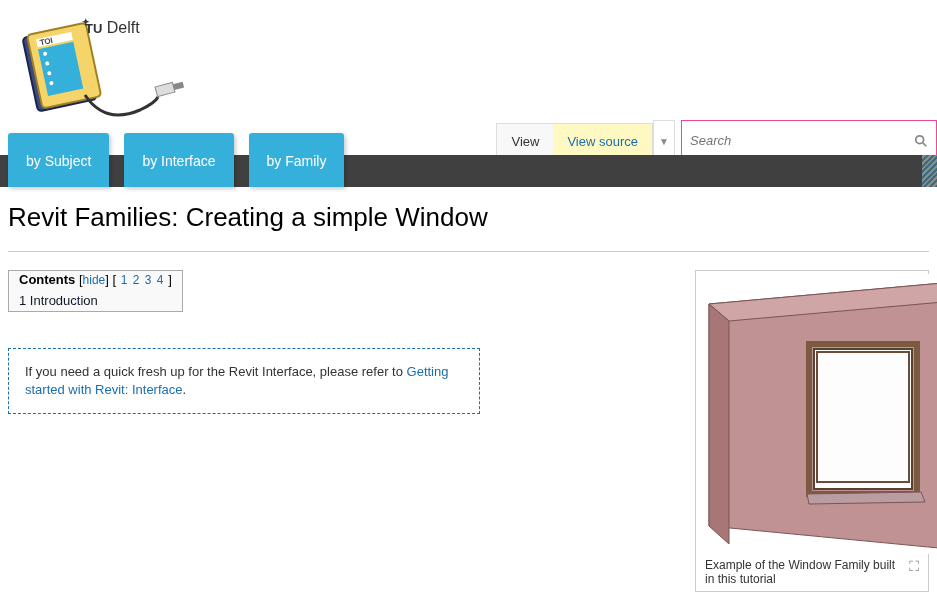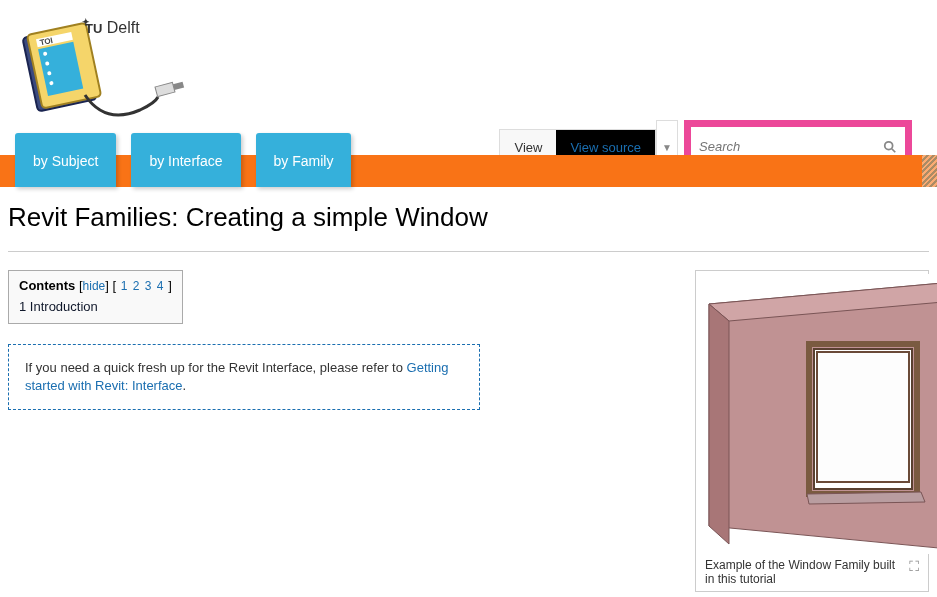--- a/index.html
+++ b/index.html
@@ -1,34 +1,34 @@
 <!DOCTYPE html>
 <html><head>
   <meta charset="utf-8">
   <style>
     * { margin: 0; padding: 0; box-sizing: border-box; }
     body { font-family: Arial, sans-serif; background: #fff; width: 937px; }
     .logo-area { position: relative; height: 155px; }
     .logo { position: absolute; top: 5px; left: 10px; width: 175px; height: 145px; }
-    .top-right { position: absolute; top: 120px; right: 25px; display: flex; align-items: center; }
+    .top-right { position: absolute; top: 120px; right: 0; display: flex; align-items: center; }
     .view-tabs { display: flex; background: #f8f8f8; border: 1px solid #ddd; border-bottom: none; }
     .view-tab { padding: 10px 14px; font-size: 13px; color: #333; cursor: pointer; }
-    .view-tab.active { color: #1a6eb0; background: #000000; }
+    .view-tab.active { color: #1a6eb0; background: #fef9c3; }
     .dropdown-arrow { width: 22px; display: flex; align-items: center; justify-content: center; background: #fff; border: 1px solid #ddd; border-bottom: none; align-self: stretch; font-size: 10px; color: #888; cursor: pointer; }
-    .search-box { margin-left: 6px; display: flex; align-items: center; border: 7px solid #ec4899; background: #fff; padding: 12px 8px; width: 228px; }
+    .search-box { margin-left: 6px; display: flex; align-items: center; border: 1px solid #ec4899; background: #fff; padding: 12px 8px; width: 256px; }
     .search-input { border: none; outline: none; font-size: 13px; flex: 1; font-style: italic; color: #888; }
     .search-icon { width: 14px; height: 14px; color: #888; }
-    .nav-bar { background: #f97316; display: flex; padding-left: 15px; gap: 15px; position: relative; height: 32px; }
+    .nav-bar { background: #404040; display: flex; padding-left: 8px; gap: 15px; position: relative; height: 32px; }
     .nav-tab { background: #35b0db; color: #fff; padding: 8px 18px 6px; font-size: 14px; cursor: pointer; position: relative; top: -22px; height: 54px; display: flex; align-items: center; border-radius: 3px 3px 0 0; box-shadow: 2px 2px 4px rgba(0,0,0,0.2); }
     .nav-edge { width: 15px; background: repeating-linear-gradient(-45deg, #35b0db, #35b0db 2px, #fff 2px, #fff 4px); opacity: 0.4; margin-left: auto; }
     .content { padding: 15px 8px 8px; }
     .page-title { font-size: 26px; font-weight: normal; color: #000; border-bottom: 1px solid #ccc; padding-bottom: 18px; margin-bottom: 18px; }
     .main-area { display: flex; align-items: flex-start; gap: 20px; }
     .left-col { flex: 1; }
-    .toc { border: 1px solid #aaa; background: #f9f9f9; padding: 7px 10px; display: inline-block; font-size: 13px; margin-bottom: 20px; }
+    .toc { border: 1px solid #aaa; background: #f9f9f9; padding: 1px 10px; display: inline-block; font-size: 13px; margin-bottom: 36px; }
     .toc-header { margin-bottom: 4px; }
     .toc-title { font-weight: bold; }
     .toc-toggle { color: #1a6eb0; font-size: 12px; cursor: pointer; }
     .toc-pages { color: #1a6eb0; font-size: 12px; }
     .toc-pages a { color: #1a6eb0; text-decoration: none; margin: 0 1px; cursor: pointer; }
     .toc-list { list-style: none; }
     .toc-list li { color: #0f172a; padding: 2px 0; cursor: pointer; }
     .note-box { border: 1px dashed #1a6eb0; padding: 14px 16px; width: 472px; font-size: 13px; color: #333; line-height: 1.4; }
     .note-link { color: #1a6eb0; text-decoration: none; cursor: pointer; }
     .figure { border: 1px solid #ccc; background: #fff; padding: 3px; width: 234px; margin-left: auto; }

